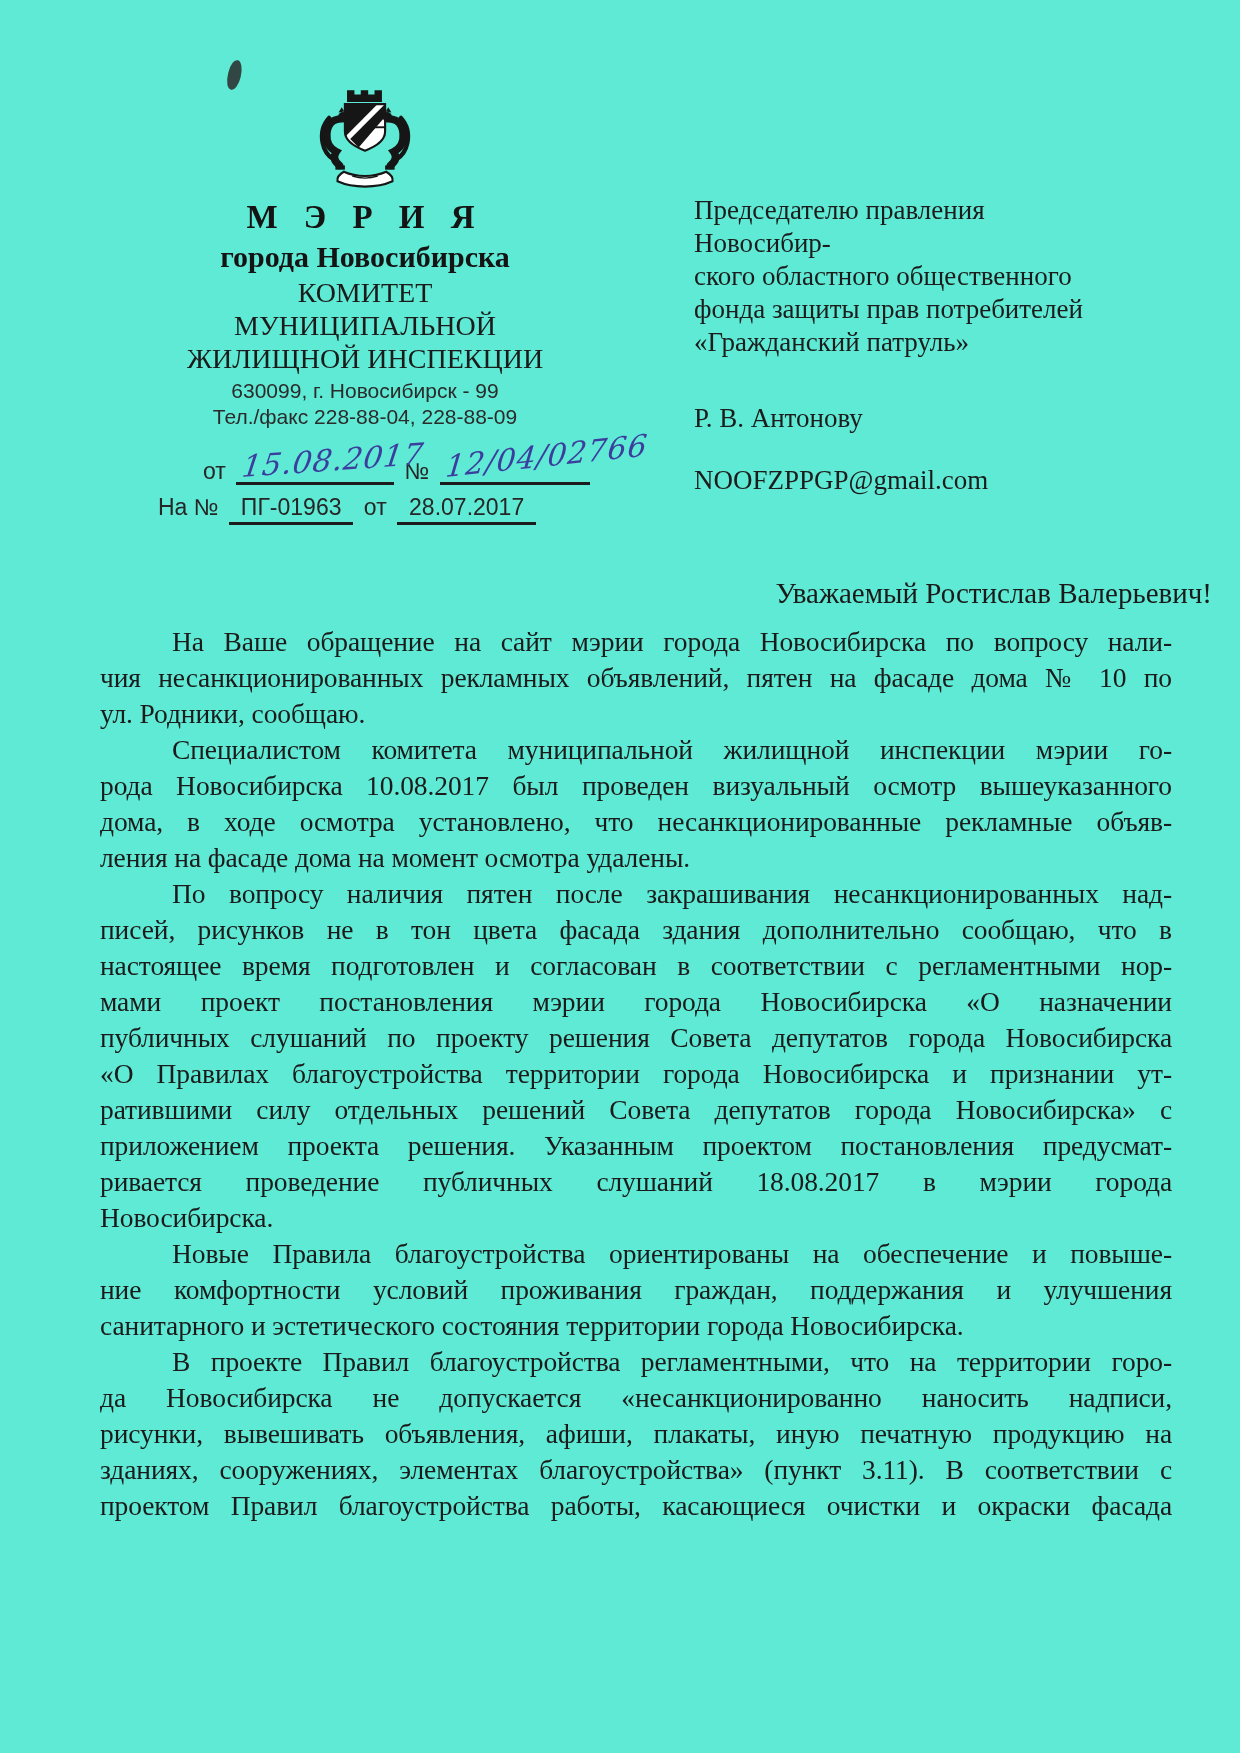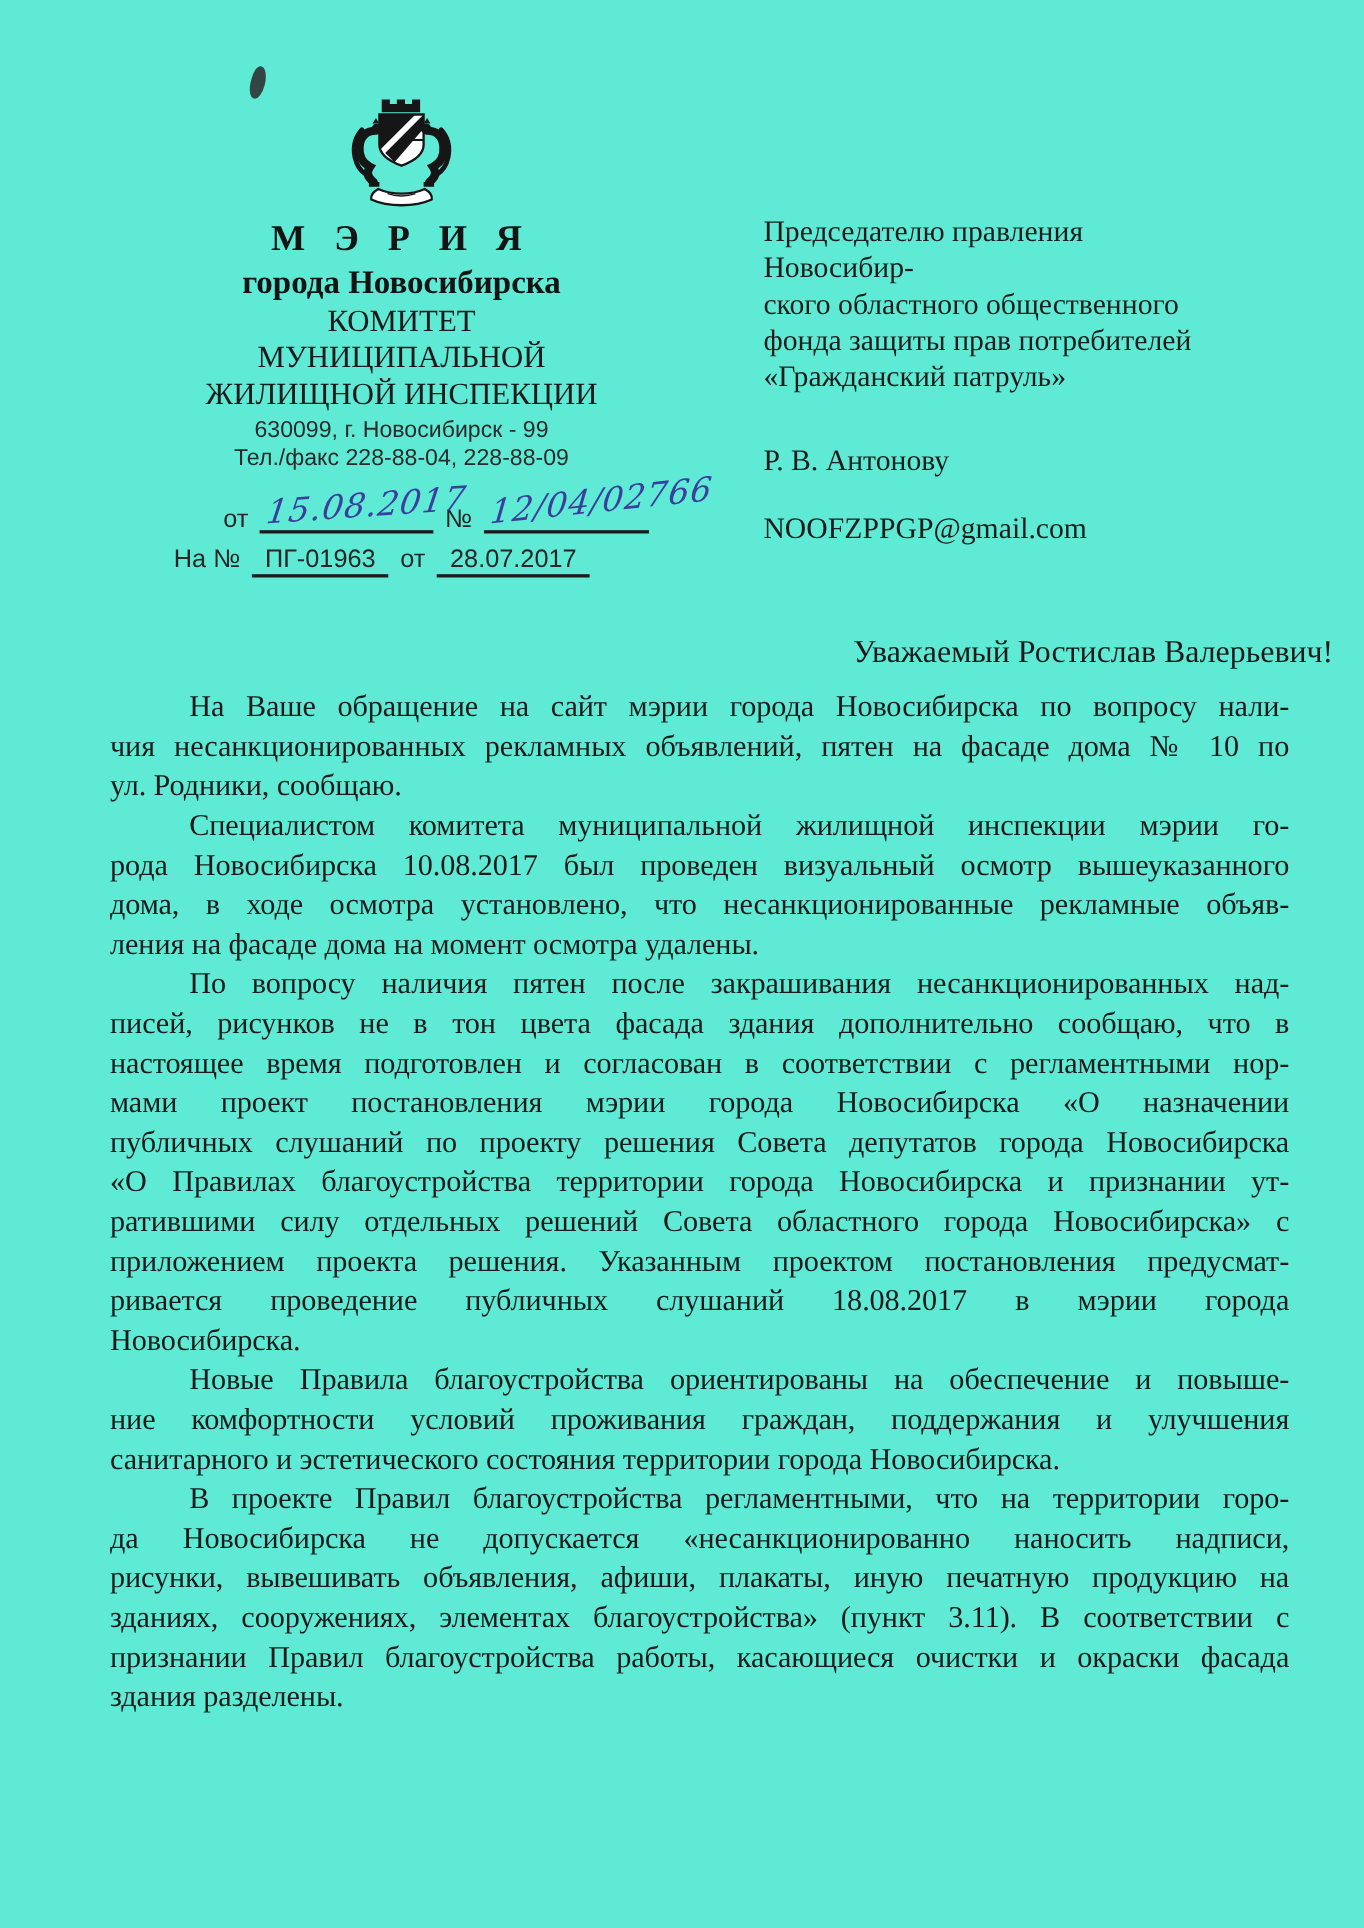--- a/index.html
+++ b/index.html
@@ -158,28 +158,27 @@
       <div class="bline indent">Специалистом комитета муниципальной жилищной инспекции мэрии го-</div>
       <div class="bline">рода Новосибирска 10.08.2017 был проведен визуальный осмотр вышеуказанного</div>
       <div class="bline">дома, в ходе осмотра установлено, что несанкционированные рекламные объяв-</div>
       <div class="bline final">ления на фасаде дома на момент осмотра удалены.</div>
       <div class="bline indent">По вопросу наличия пятен после закрашивания несанкционированных над-</div>
       <div class="bline">писей, рисунков не в тон цвета фасада здания дополнительно сообщаю, что в</div>
       <div class="bline">настоящее время подготовлен и согласован в соответствии с регламентными нор-</div>
       <div class="bline">мами проект постановления мэрии города Новосибирска «О назначении</div>
       <div class="bline">публичных слушаний по проекту решения Совета депутатов города Новосибирска</div>
       <div class="bline">«О Правилах благоустройства территории города Новосибирска и признании ут-</div>
-      <div class="bline">ратившими силу отдельных решений Совета областного города Новосибирска» с</div>
+      <div class="bline">ратившими силу отдельных решений Совета депутатов города Новосибирска» с</div>
       <div class="bline">приложением проекта решения. Указанным проектом постановления предусмат-</div>
       <div class="bline">ривается проведение публичных слушаний 18.08.2017 в мэрии города</div>
       <div class="bline final">Новосибирска.</div>
       <div class="bline indent">Новые Правила благоустройства ориентированы на обеспечение и повыше-</div>
       <div class="bline">ние комфортности условий проживания граждан, поддержания и улучшения</div>
       <div class="bline final">санитарного и эстетического состояния территории города Новосибирска.</div>
       <div class="bline indent">В проекте Правил благоустройства регламентными, что на территории горо-</div>
       <div class="bline">да Новосибирска не допускается «несанкционированно наносить надписи,</div>
       <div class="bline">рисунки, вывешивать объявления, афиши, плакаты, иную печатную продукцию на</div>
       <div class="bline">зданиях, сооружениях, элементах благоустройства» (пункт 3.11). В соответствии с</div>
-      <div class="bline">признании Правил благоустройства работы, касающиеся очистки и окраски фасада</div>
-      <div class="bline final">здания разделены.</div>
+      <div class="bline">проектом Правил благоустройства работы, касающиеся очистки и окраски фасада</div>
     </div>
 
 </div>
 
 </body></html>

